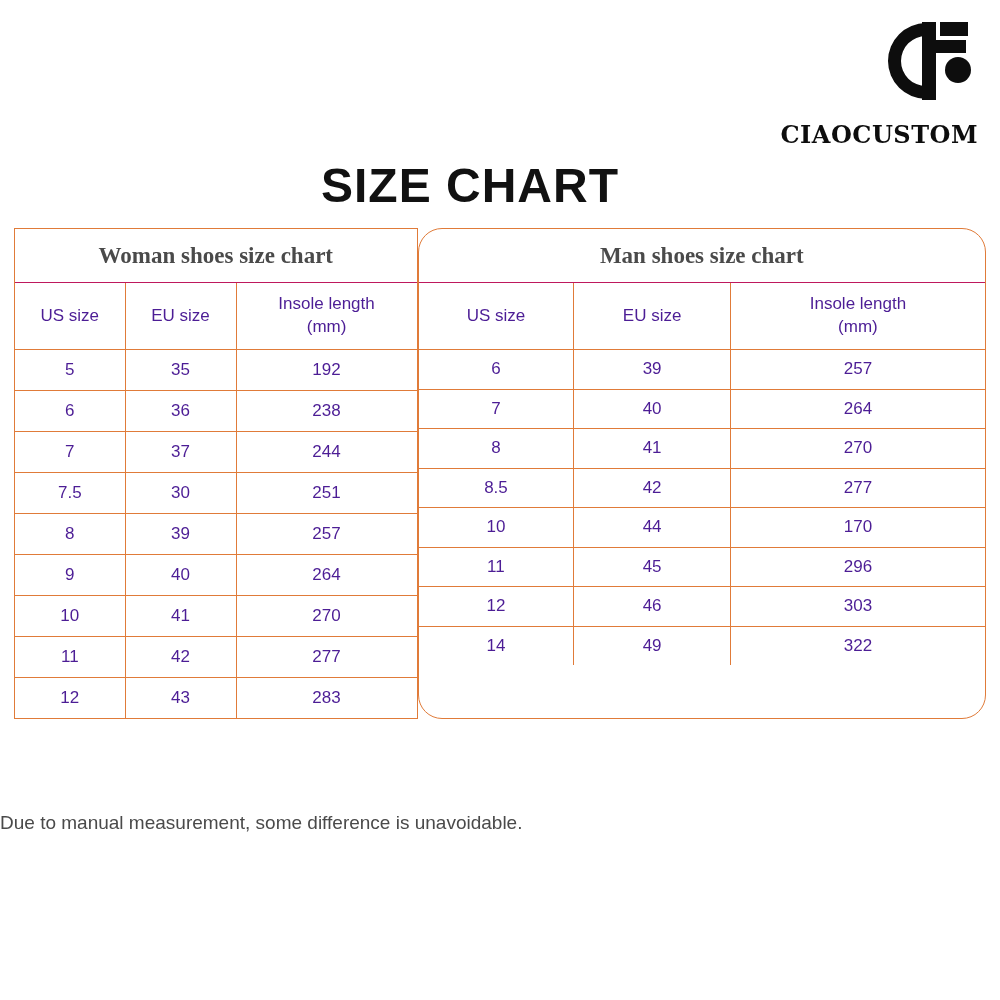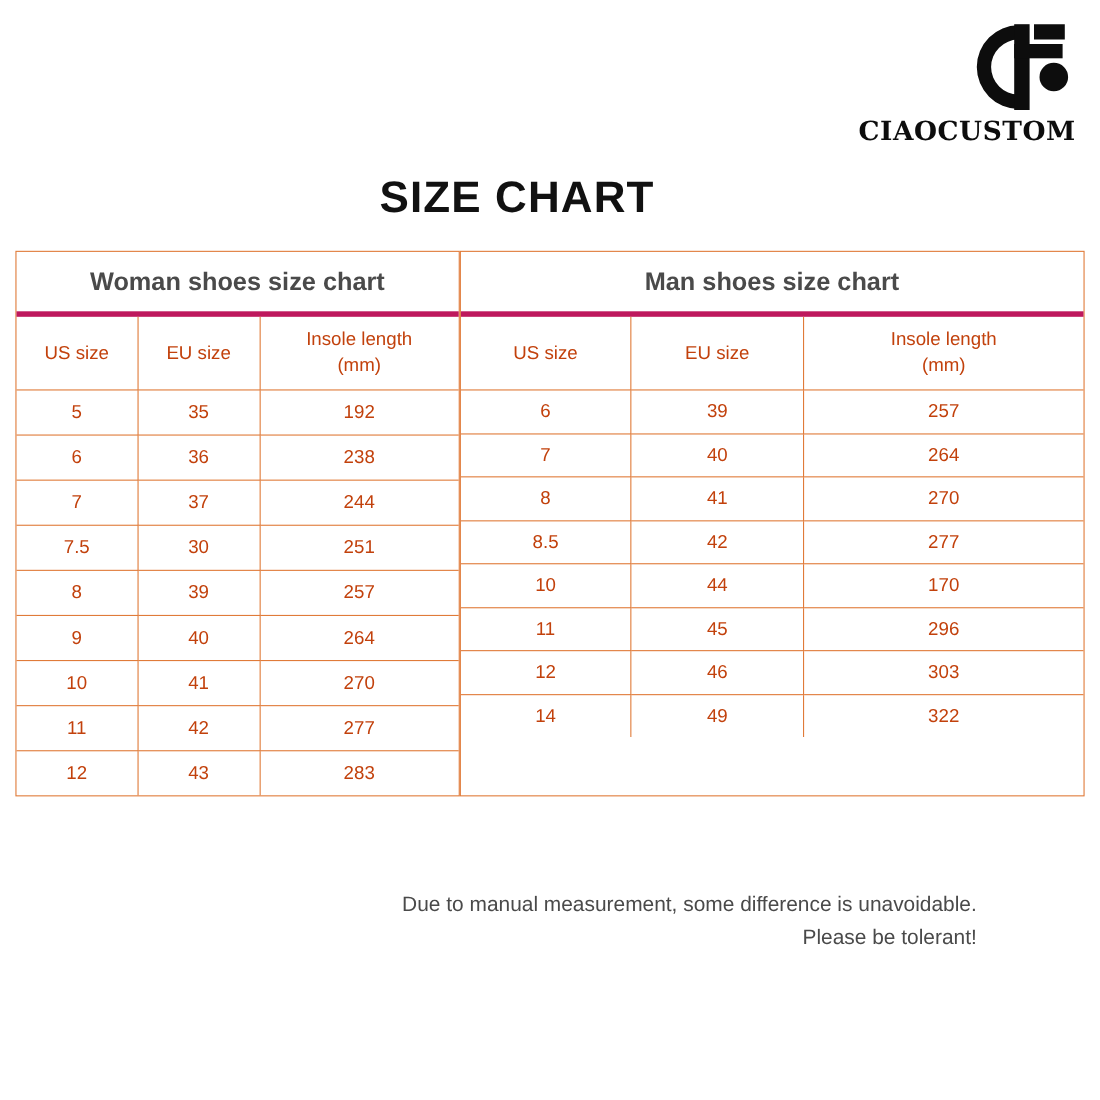--- a/index.html
+++ b/index.html
@@ -28,32 +28,32 @@
     display: block;
     margin-left: auto;
     margin-right: 4px;
   }
   .brand-name {
     font-family: "DejaVu Serif", serif;
     font-weight: bold;
     font-size: 24px;
     letter-spacing: 0.5px;
     color: #0d0d0d;
-    margin-top: 0;
+    margin-top: 16px;
     white-space: nowrap;
   }
 
   
   .page-title {
     position: absolute;
     top: 158px;
     left: 0;
     width: 940px;
     text-align: center;
-    font-size: 40px;
+    font-size: 48px;
     font-weight: bold;
     letter-spacing: 1px;
     color: #111111;
   }
 
   
   .tables {
     position: absolute;
     top: 228px;
     left: 14px;
@@ -61,34 +61,36 @@
     display: flex;
     justify-content: space-between;
   }
   .table-block {
     width: 404px;
     border: 1px solid #e07b39;
     box-sizing: border-box;
   }
   .table-block.man {
     width: 569px;
+    border-radius: 24px;
   }
   .table-caption {
     font-size: 23px;
     font-weight: bold;
     text-align: center;
     padding: 14px 0 13px 0;
     color: #4a4a4a;
-    border-bottom: 5px solid #be185d;
+    border-bottom: 1px solid #be185d;
+    font-family: Liberation Serif, serif;
   }
   table {
     width: 100%;
     border-collapse: collapse;
     font-size: 17px;
-    color: #c2410c;
+    color: #4c1d95;
   }
   th, td {
     border: 1px solid #e07b39;
     text-align: center;
     font-weight: normal;
     padding: 0;
   }
   thead th {
     height: 66px;
     font-size: 17px;
@@ -107,21 +109,21 @@
   table tr > *:last-child { border-right: none; }
   thead tr th { border-top: none; }
   tbody tr:last-child td { border-bottom: none; }
 
   
   .footnote {
     position: absolute;
     top: 808px;
     left: 0;
     width: 888px;
-    text-align: right;
+    text-align: left;
     color: #4a4a4a;
   }
   .footnote-line {
     font-size: 19px;
     line-height: 1.6;
   }
 </style>
 </head>
 <body>
 
@@ -266,14 +268,13 @@
           <td>322</td>
         </tr>
       </tbody>
     </table>
   </div>
 
 </div>
 
 <div class="footnote">
   <div class="footnote-line">Due to manual measurement, some difference is unavoidable.</div>
-  <div class="footnote-line">Please be tolerant!</div>
 </div>
 
 </body></html>

